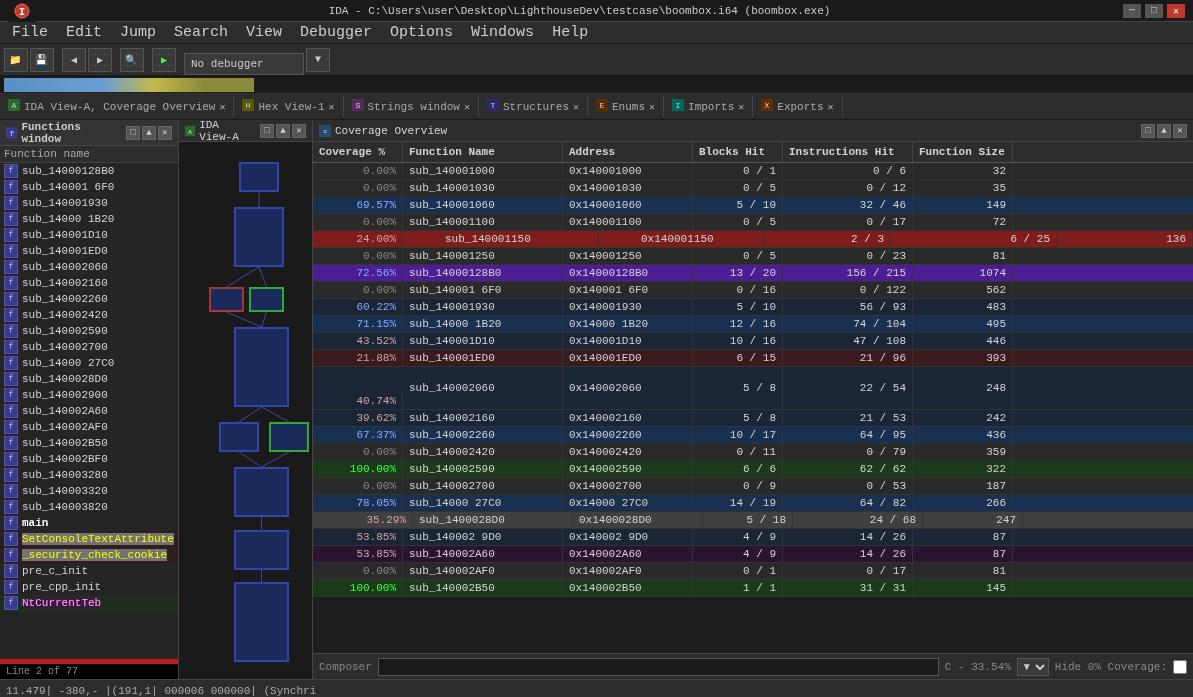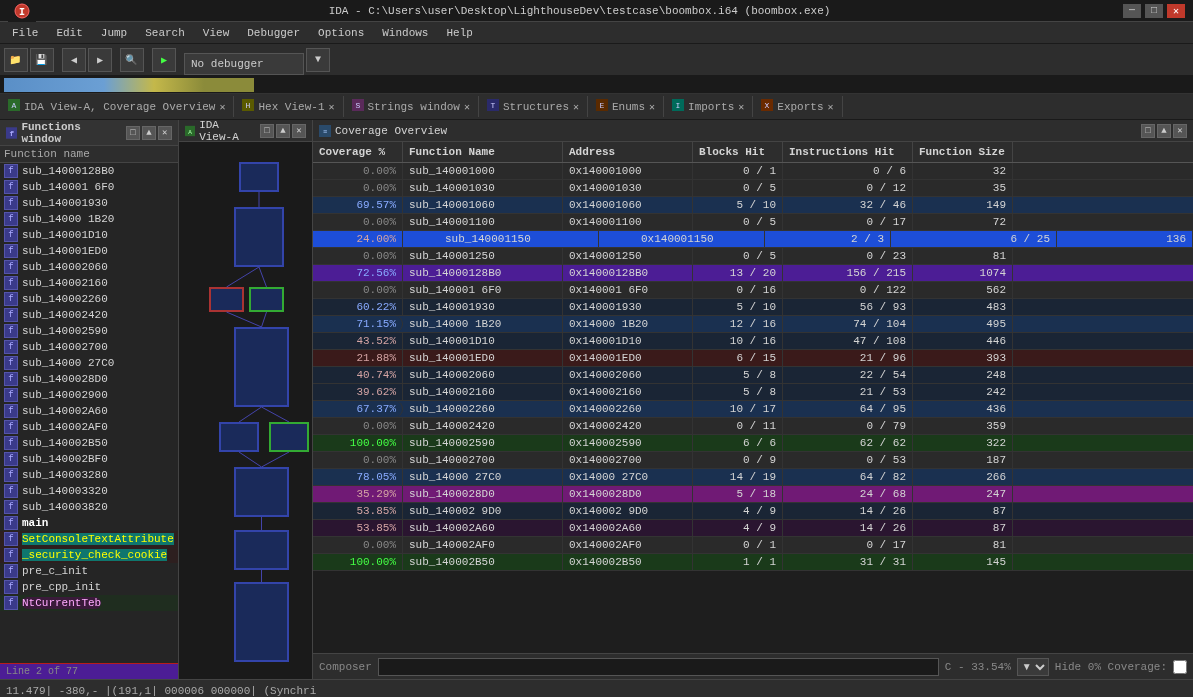--- a/index.html
+++ b/index.html
@@ -9,21 +9,21 @@
     #titlebar { background: #1a1a1a; height: 22px; display: flex; align-items: center; justify-content: space-between; padding: 0 8px; border-bottom: 1px solid #444; }
     #titlebar .title { color: #ccc; font-size: 11px; }
     #titlebar .controls { display: flex; gap: 4px; }
     #titlebar .ctrl-btn { width: 18px; height: 14px; display: flex; align-items: center; justify-content: center; font-size: 10px; cursor: pointer; }
     #titlebar .ctrl-btn.minimize { background: #555; }
     #titlebar .ctrl-btn.maximize { background: #555; }
     #titlebar .ctrl-btn.close { background: #c0392b; color: white; }
     
     
     #menubar { background: #2d2d2d; height: 22px; display: flex; align-items: center; padding: 0 4px; border-bottom: 1px solid #1a1a1a; gap: 2px; }
-    #menubar .menu-item { padding: 2px 8px; color: #ccc; cursor: pointer; font-size: 11px; }
+    #menubar .menu-item { padding: 2px 8px; color: #ccc; cursor: pointer; font-size: 15px; }
 
     
     #toolbar { background: #2d2d2d; height: 32px; display: flex; align-items: center; padding: 0 4px; border-bottom: 1px solid #1a1a1a; gap: 2px; flex-wrap: wrap; }
     .tb-btn { background: #3a3a3a; border: 1px solid #555; width: 24px; height: 24px; display: flex; align-items: center; justify-content: center; cursor: pointer; font-size: 10px; color: #ccc; }
     .tb-separator { width: 4px; height: 24px; }
     .tb-dropdown { background: #3a3a3a; border: 1px solid #555; height: 22px; display: flex; align-items: center; padding: 0 6px; color: #ccc; cursor: pointer; font-size: 11px; min-width: 120px; margin-top: 9px; }
 
     
     #progress-area { background: #1a1a1a; height: 18px; display: flex; align-items: center; border-bottom: 1px solid #333; }
     #progress-bar { height: 14px; background: linear-gradient(90deg, #5a8fc7 0%, #6b9fd4 40%, #c4b84a 60%, #8b8b3a 80%); width: 250px; margin: 0 4px; }
@@ -38,21 +38,21 @@
     .panel-controls { display: flex; gap: 2px; }
     .pctrl { width: 14px; height: 14px; background: #555; border: 1px solid #666; display: flex; align-items: center; justify-content: center; font-size: 9px; cursor: pointer; color: #ccc; }
 
     .func-list { flex: 1; overflow-y: auto; }
     .func-item { display: flex; align-items: center; padding: 1px 4px; cursor: pointer; gap: 4px; height: 16px; }
     .func-item.highlighted { background: #2d1f1f; color: #ff9999; }
     .func-item.highlighted2 { background: #1f2d1f; }
     .func-icon { width: 14px; height: 14px; background: #3a3a8a; border: 1px solid #5555aa; display: flex; align-items: center; justify-content: center; font-size: 9px; color: #aaaaff; }
     .func-name { color: #d4d4d4; font-size: 11px; }
     .func-name.special { color: #ffffff; font-weight: bold; }
-    .func-name.highlight-yellow { background: #0f766e; color: #ffff00; }
+    .func-name.highlight-yellow { background: #737373; color: #ffff00; }
     .func-name.highlight-pink { background: #3a1a3a; color: #ffaaff; border-radius: 6px; }
 
     
     #mid-panel { width: 240px; background: #1e1e1e; border-right: 1px solid #444; display: flex; flex-direction: column; }
     .tab { display: flex; align-items: center; padding: 3px 8px; cursor: pointer; font-size: 11px; color: #aaa; border-right: 1px solid #444; gap: 4px; white-space: nowrap; }
     .tab .tab-close { color: #aaa; font-size: 10px; cursor: pointer; }
     
     .ida-view-header { background: #2d2d2d; height: 22px; display: flex; align-items: center; padding: 0 6px; border-bottom: 1px solid #444; gap: 4px; justify-content: space-between; }
     .ida-content { flex: 1; position: relative; background: #1a1a1a; overflow: hidden; }
     
@@ -318,21 +318,21 @@
         </div>
         <div class="func-item">
           <div class="func-icon">f</div>
           <span class="func-name">pre_cpp_init</span>
         </div>
         <div class="func-item highlighted2">
           <div class="func-icon">f</div>
           <span class="func-name highlight-pink">NtCurrentTeb</span>
         </div>
       </div>
-    <div style="background:#4c1d95; padding:2px 6px; font-size:10px; color:#888; border-top:1px solid #b91c1c;">Line 2 of 77</div>
+    <div style="background:#000000; padding:2px 6px; font-size:10px; color:#888; border-top:5px solid #b91c1c;">Line 2 of 77</div>
   </div>
 
   <div id="mid-panel">
     <div class="ida-view-header">
       <div style="display:flex;align-items:center;gap:4px;">
         <svg width="12" height="12" viewBox="0 0 12 12">
             <rect width="12" height="12" fill="#2a6a2a"></rect>
             <text x="6" y="9" text-anchor="middle" fill="#aaffaa" font-size="7">A</text>
           </svg>
         <span>IDA View-A</span>
@@ -420,21 +420,21 @@
           <div class="cov-cell right">149</div>
         </div>
         <div class="cov-row" style="background: rgb(42, 42, 42);">
           <div class="cov-cell right" style="color: rgb(136, 136, 136);">0.00%</div>
           <div class="cov-cell">sub_140001100</div>
           <div class="cov-cell">0x140001100</div>
           <div class="cov-cell right">0 / 5</div>
           <div class="cov-cell right">0 / 17</div>
           <div class="cov-cell right">72</div>
         </div>
-        <div class="cov-row" style="background: #1d4ed8; gap: 36px;">
+        <div class="cov-row" style="background: #7f1d1d; gap: 36px;">
           <div class="cov-cell right" style="color: rgb(212, 164, 164);">24.00%</div>
           <div class="cov-cell">sub_140001150</div>
           <div class="cov-cell">0x140001150</div>
           <div class="cov-cell right">2 / 3</div>
           <div class="cov-cell right">6 / 25</div>
           <div class="cov-cell right">136</div>
         </div>
         <div class="cov-row" style="background: rgb(42, 42, 42);">
           <div class="cov-cell right" style="color: rgb(136, 136, 136);">0.00%</div>
           <div class="cov-cell">sub_140001250</div>
@@ -485,21 +485,21 @@
         </div>
         <div class="cov-row" style="background: rgb(58, 26, 26);">
           <div class="cov-cell right" style="color: rgb(212, 164, 164); font-family: Liberation Mono, monospace;">21.88%</div>
           <div class="cov-cell">sub_140001ED0</div>
           <div class="cov-cell">0x140001ED0</div>
           <div class="cov-cell right">6 / 15</div>
           <div class="cov-cell right">21 / 96</div>
           <div class="cov-cell right">393</div>
         </div>
         <div class="cov-row" style="background: rgb(26, 37, 53);">
-          <div class="cov-cell right" style="color: rgb(212, 164, 164);">40.74%</div>
+          <div class="cov-cell right" style="color: rgb(212, 164, 164); margin-top: 26px;">40.74%</div>
           <div class="cov-cell">sub_140002060</div>
           <div class="cov-cell">0x140002060</div>
           <div class="cov-cell right">5 / 8</div>
           <div class="cov-cell right">22 / 54</div>
           <div class="cov-cell right">248</div>
         </div>
         <div class="cov-row" style="background: rgb(26, 37, 53);">
           <div class="cov-cell right" style="color: rgb(212, 164, 164);">39.62%</div>
           <div class="cov-cell">sub_140002160</div>
           <div class="cov-cell">0x140002160</div>
@@ -540,21 +540,21 @@
           <div class="cov-cell right">187</div>
         </div>
         <div class="cov-row" style="background: rgb(26, 48, 80);">
           <div class="cov-cell right" style="color: rgb(136, 170, 255);">78.05%</div>
           <div class="cov-cell">sub_14000 27C0</div>
           <div class="cov-cell">0x14000 27C0</div>
           <div class="cov-cell right">14 / 19</div>
           <div class="cov-cell right">64 / 82</div>
           <div class="cov-cell right">266</div>
         </div>
-        <div class="cov-row" style="background: #701a75;">
+        <div class="cov-row" style="background: #404040; padding-left: 10px;">
           <div class="cov-cell right" style="color: rgb(212, 164, 164);">35.29%</div>
           <div class="cov-cell">sub_1400028D0</div>
           <div class="cov-cell">0x1400028D0</div>
           <div class="cov-cell right">5 / 18</div>
           <div class="cov-cell right">24 / 68</div>
           <div class="cov-cell right">247</div>
         </div>
         <div class="cov-row" style="background: rgb(26, 37, 53);">
           <div class="cov-cell right" style="color: rgb(212, 164, 164);">53.85%</div>
           <div class="cov-cell">sub_140002 9D0</div>

